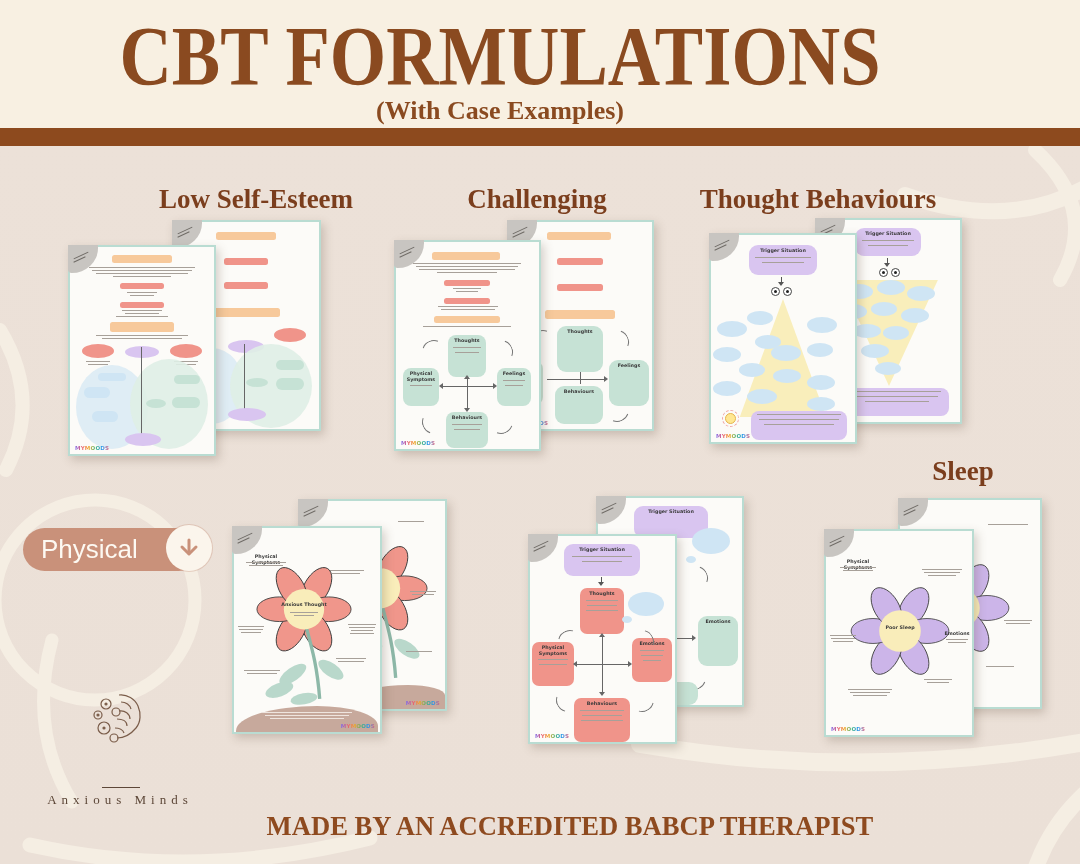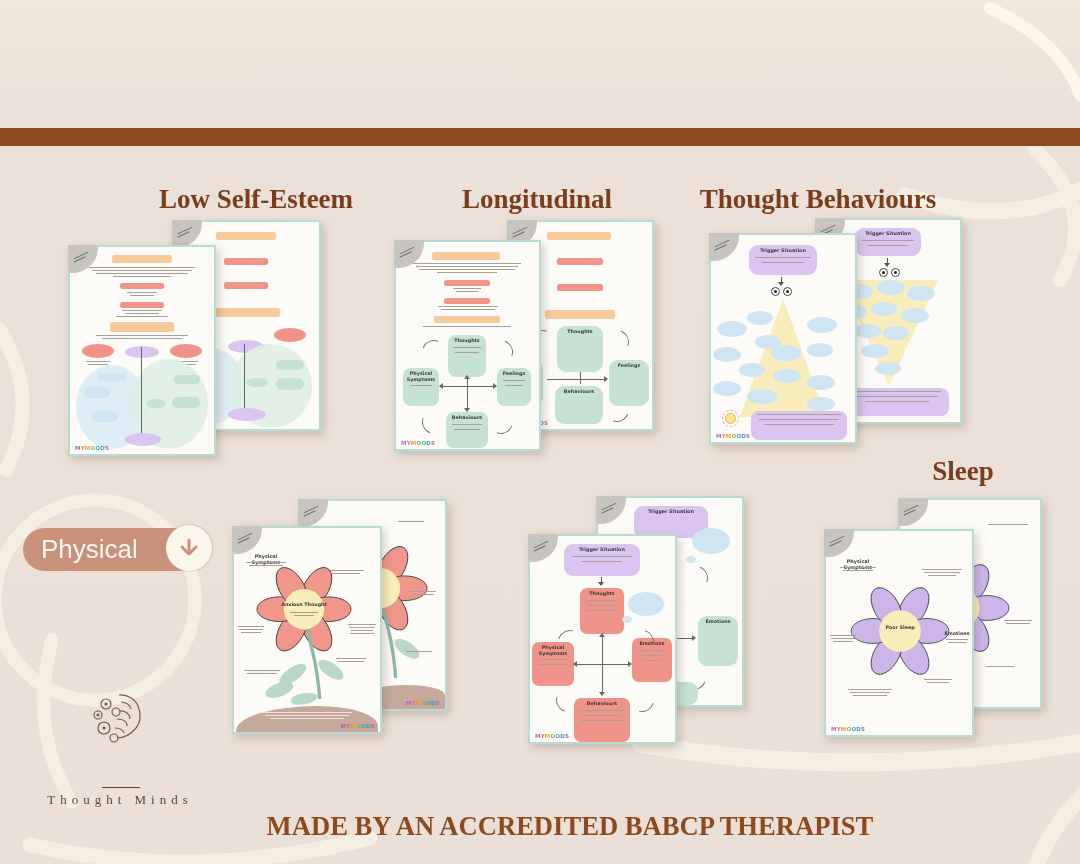--- a/index.html
+++ b/index.html
@@ -72,24 +72,28 @@
       <path d="M0 330 Q42 400 6 470" stroke-width="14"></path>
       <path d="M640 744 Q860 782 1085 742" stroke-width="18"></path>
       <circle cx="1210" cy="930" r="185" stroke-width="16"></circle>
       <circle cx="95" cy="600" r="100" stroke-width="13"></circle>
       <path d="M52 640 Q28 730 72 802" stroke-width="13"></path>
       <path d="M30 845 Q195 882 370 838" stroke-width="15"></path>
       <path d="M990 8 Q1062 42 1080 95" stroke-width="12" stroke="#fdf6ea"></path>
     </g>
   </svg>
 
+  <div class="hdr">
+    <div class="title">CBT FORMULATIONS</div>
+    <div class="subtitle">(With Case Examples)</div>
+  </div>
   <div class="bar-divider"></div>
 
   <div class="shead" style="left:106px;top:184px">Low Self-Esteem</div>
-  <div class="shead" style="left:387px;top:184px">Longitudinal</div>
+  <div class="shead" style="left:387px;top:184px">Challenging</div>
   <div class="shead" style="left:668px;top:184px">Thought Behaviours</div>
 
   <div class="shead" style="left:813px;top:456px">Sleep</div>
 
   <div class="pg" style="left:172px;top:220px;width:145px;height:207px;z-index:1">
     <div class="ct"></div>
     <div class="bar og" style="left:42px;top:10px;width:60px;height:8px"></div>
     <div class="bar sa" style="left:50px;top:36px;width:44px;height:7px"></div>
     <div class="bar sa" style="left:50px;top:60px;width:44px;height:7px"></div>
     <div class="bar og" style="left:40px;top:86px;width:66px;height:9px"></div>
@@ -556,17 +560,17 @@
         <circle cx="12" cy="27" r="4"></circle>
         <circle cx="18" cy="40" r="6"></circle>
         <circle cx="28" cy="50" r="4"></circle>
         <circle cx="30" cy="24" r="4"></circle>
       <circle cx="20" cy="16" r="1" fill="#7a5c49"></circle>
         <circle cx="12" cy="27" r="1" fill="#7a5c49"></circle>
         <circle cx="18" cy="40" r="1" fill="#7a5c49"></circle>
     </g>
   </svg>
   <div class="brand-rule"></div>
-  <div class="brand-tag">Thought Minds</div>
+  <div class="brand-tag">Anxious Minds</div>
 
   <div class="footer">MADE BY AN  ACCREDITED BABCP THERAPIST</div>
 
 </div>
 
 </body></html>

